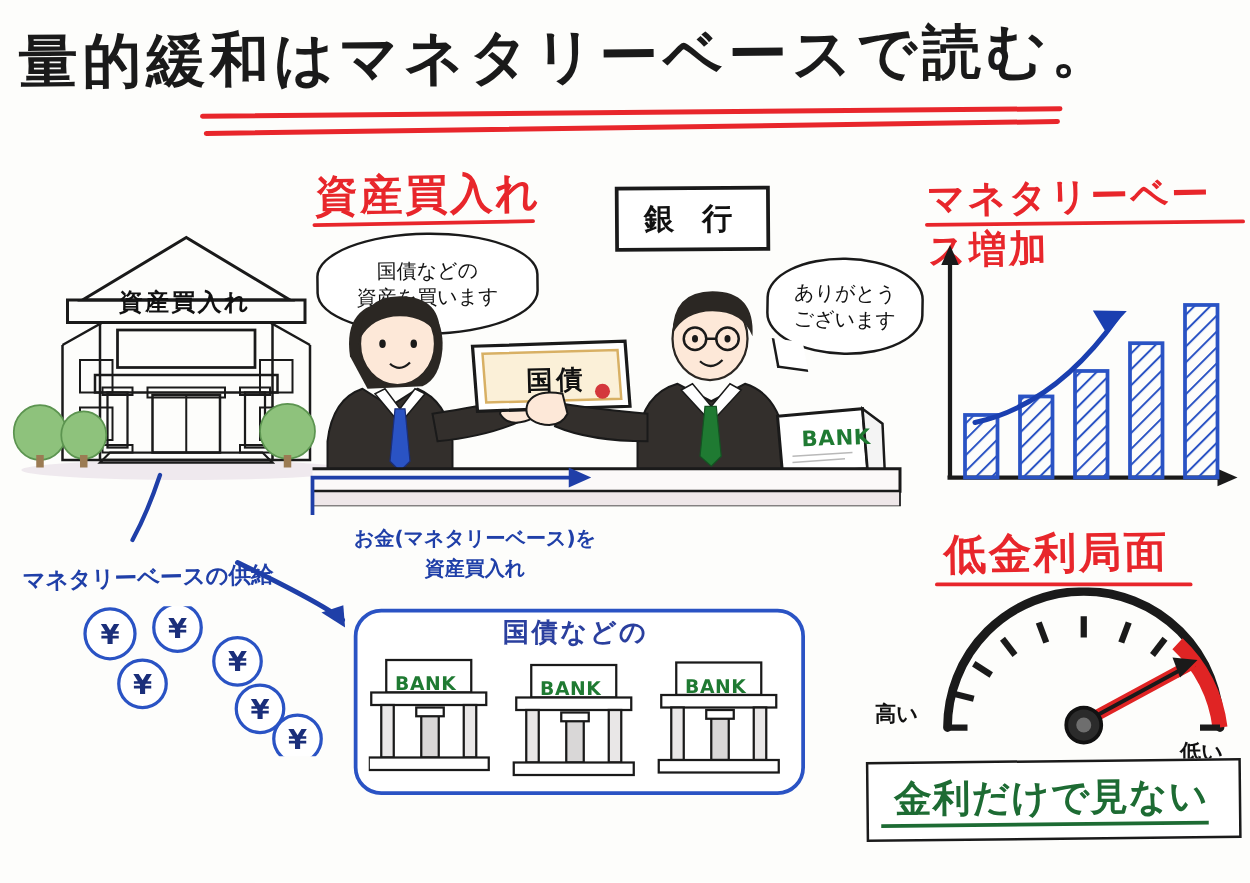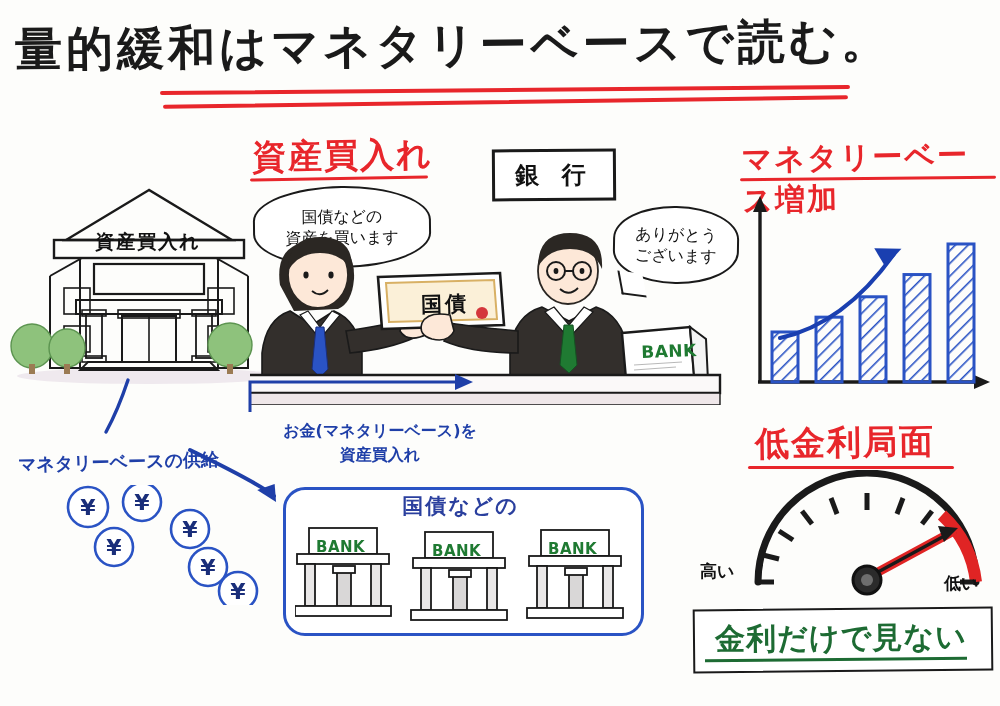--- a/index.html
+++ b/index.html
@@ -101,21 +101,21 @@
     position:absolute;font-size:15px;font-weight:700;color:#1f7a32;letter-spacing:0.5px;
   }
 
   
   #chart{left:742px;top:190px;width:252px;height:200px;}
 
   
   #gauge{left:742px;top:470px;width:250px;height:130px;}
   .gauge-lbl{font-size:17px;color:#111;font-weight:600;}
   #gauge-high{left:700px;top:560px;}
-  #gauge-low{left:944px;top:572px;}
+  #gauge-low{left:944px;top:590px;}
 
   
   #concl-box{
     left:693px;top:608px;width:296px;height:60px;
     border:2.6px solid #1a1a1a;background:#fff;transform:rotate(-0.6deg);
   }
   #concl-text{
     left:700px;top:618px;width:282px;text-align:center;
     font-size:30px;font-weight:700;color:#1d6b33;letter-spacing:1px;
     transform:rotate(-0.6deg);

